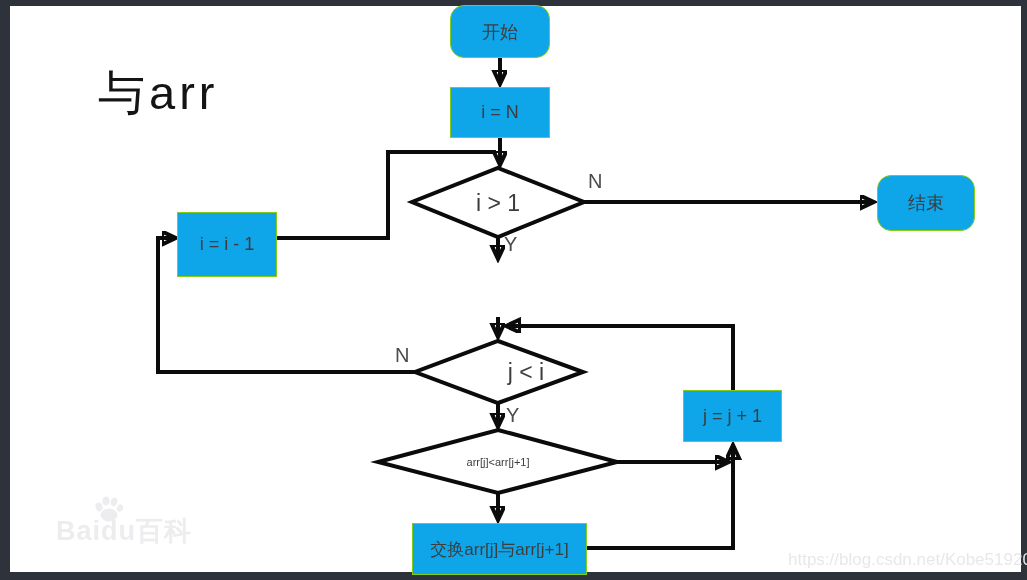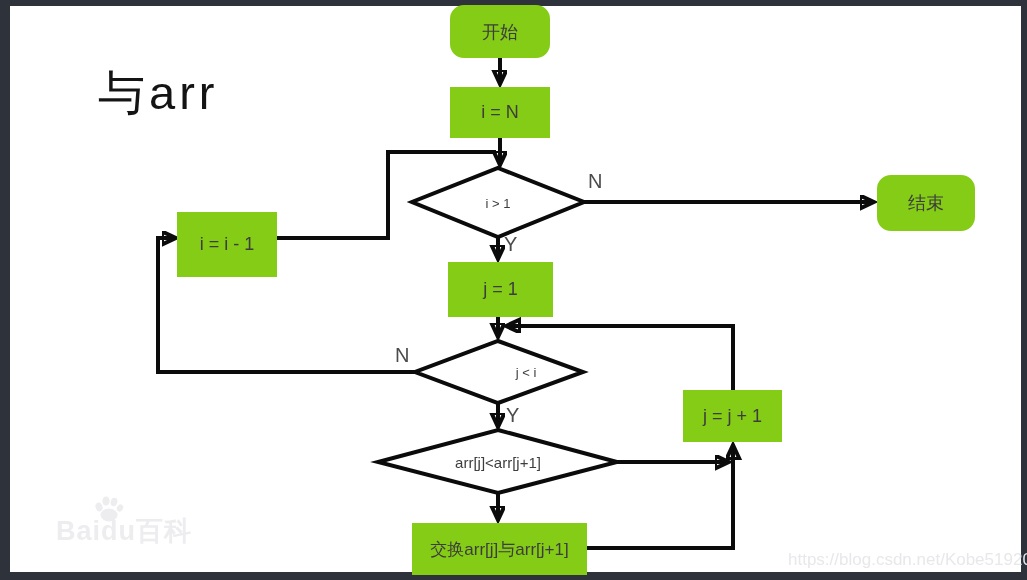--- a/index.html
+++ b/index.html
@@ -15,34 +15,34 @@
     left: 10px; top: 6px;
     width: 1011px; height: 566px;
     background: #ffffff;
   }
   svg.wires { position: absolute; left: 0; top: 0; z-index: 2; }
   svg.wires path { stroke: #0b0b0b; stroke-width: 4; fill: none; }
   svg.wires polygon { stroke: #0b0b0b; stroke-width: 4; fill: #ffffff; }
   .node {
     position: absolute;
     box-sizing: border-box;
-    border: 8px solid #84cc16;
-    background: #84cc16;
+    border: 1px solid #84cc16;
+    background: #0ea5e9;
     display: flex; align-items: center; justify-content: center;
     color: #3d3d3d;
     font-size: 18px;
     z-index: 3;
     white-space: nowrap;
   }
   .terminator { border-radius: 14px; }
   .dlabel {
     position: absolute;
     transform: translate(-50%, -50%);
     color: #3d3d3d;
-    font-size: 13px;
+    font-size: 23px;
     z-index: 3;
     white-space: nowrap;
   }
   .blabel {
     position: absolute;
     color: #4b4b4b;
     font-size: 20px;
     line-height: 1;
     z-index: 3;
   }
@@ -128,34 +128,31 @@
   </div>
 
   <div class="node" style="left:450px; top:87px; width:100px; height:51px;">
     <span>i = N</span>
   </div>
 
   <div class="node" style="left:177px; top:212px; width:100px; height:65px;">
     <span>i = i - 1</span>
   </div>
 
-  <div class="node" style="left:448px; top:262px; width:105px; height:55px;">
-    <span>j = 1</span>
-  </div>
 
   <div class="node" style="left:683px; top:390px; width:99px; height:52px;justify-content:center;">
     <span>j = j + 1</span>
   </div>
 
   <div class="node" style="left:412px; top:523px; width:175px; height:52px; font-size:17px;">
     <span>交换arr[j]与arr[j+1]</span>
   </div>
 
   <div class="dlabel" style="left:498px; top:203px;">i &gt; 1</div>
   <div class="dlabel" style="left:498px; top:372px;margin-left:28px;">j &lt; i</div>
-  <div class="dlabel" style="left:498px; top:462px; font-size:15px;">arr[j]&lt;arr[j+1]</div>
+  <div class="dlabel" style="left:498px; top:462px; font-size:11px;">arr[j]&lt;arr[j+1]</div>
 
   <div class="blabel" style="left:588px; top:171px;">N</div>
   <div class="blabel" style="left:504px; top:234px;">Y</div>
   <div class="blabel" style="left:395px; top:345px;">N</div>
   <div class="blabel" style="left:506px; top:405px;">Y</div>
 
 </div>
 
 </body></html>

